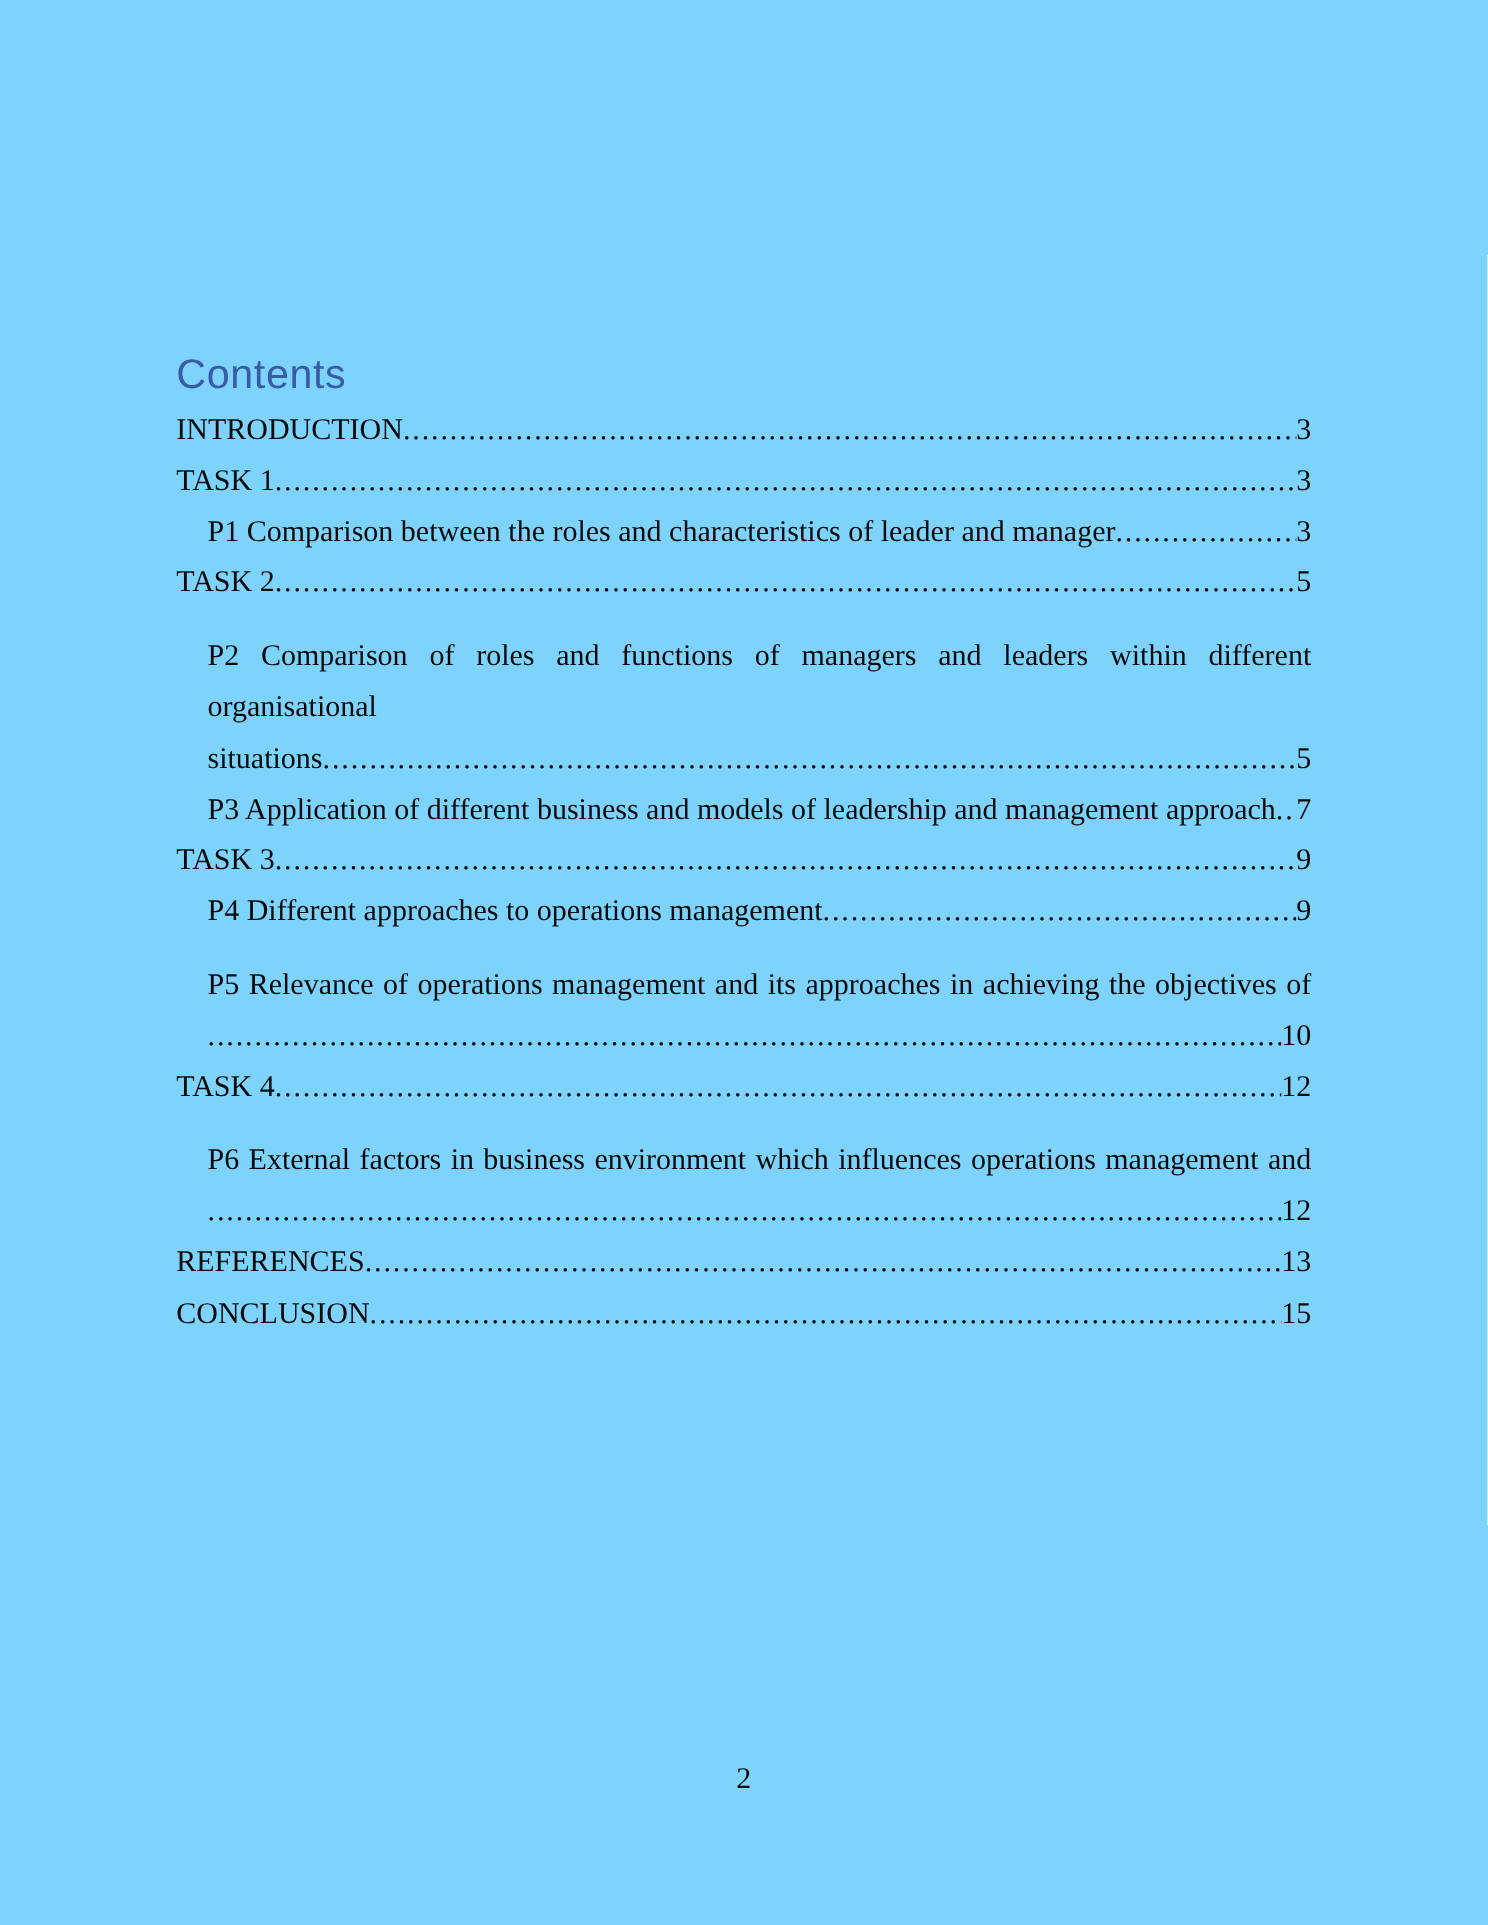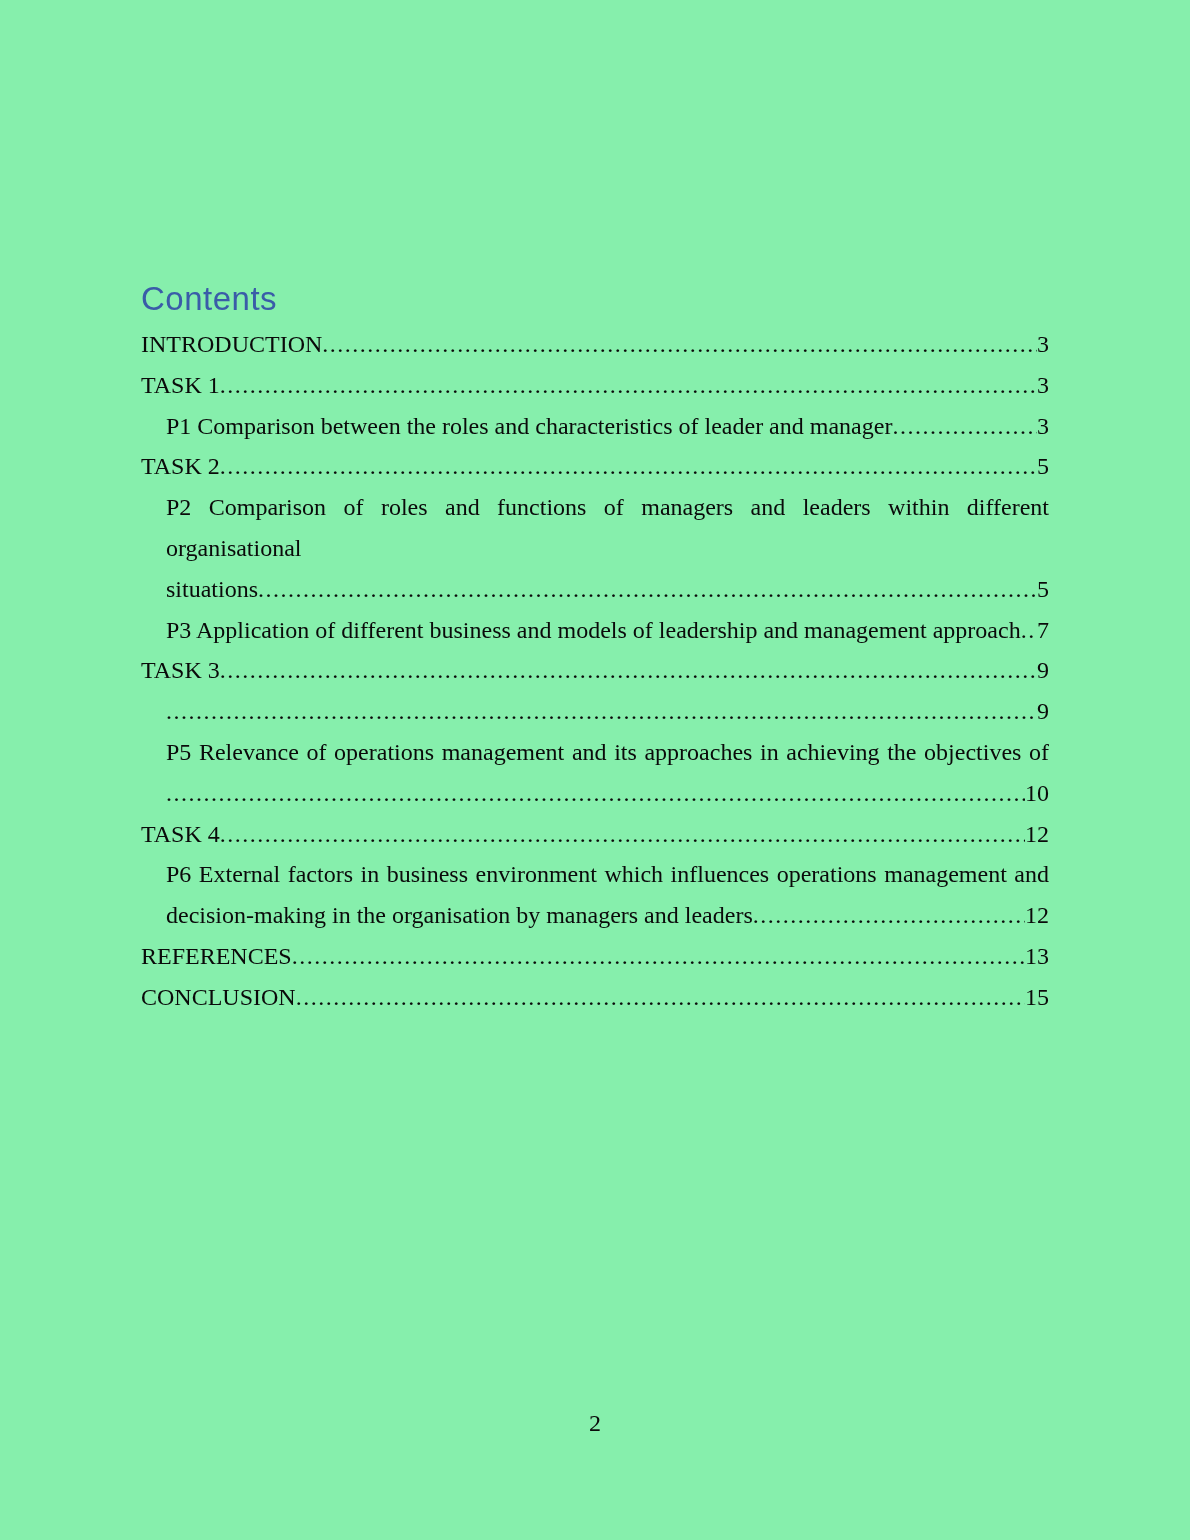--- a/index.html
+++ b/index.html
@@ -1,20 +1,20 @@
 <!DOCTYPE html>
 <html><head>
 <meta charset="utf-8">
 <style>
   html, body { margin: 0; padding: 0; background: #ffffff; }
   .page {
     position: relative;
     width: 1190px;
     height: 1540px;
-    background: #86efac;
+    background: #7dd3fc;
     box-sizing: border-box;
     padding: 280px 141px 0 141px;
     font-family: "Liberation Serif", serif;
     color: #0a0a0a;
     overflow: hidden;
   }
   .contents-heading {
     font-family: "Liberation Sans", sans-serif;
     font-weight: 400;
     font-size: 33px;
@@ -30,20 +30,21 @@
     font-size: 24px;
     line-height: 40.8px;
     white-space: nowrap;
   }
   .toc-line.lvl1 { padding-left: 25px; }
   .toc-line.justify {
     display: block;
     white-space: normal;
     text-align: justify;
     text-align-last: justify;
+    margin-top: 18px;
   }
   .toc-text { flex: 0 0 auto; }
   .toc-dots {
     flex: 1 1 auto;
     overflow: hidden;
     white-space: nowrap;
     letter-spacing: 1.5px;
     min-width: 0;
   }
   .toc-page { flex: 0 0 auto; }
@@ -109,20 +110,21 @@
       </div>
       <div class="toc-entry">
         <div class="toc-line lvl0">
           <span class="toc-text">TASK 3</span>
           <span class="toc-dots">................................................................................................................................................................................................................................................................................................................................................................................................................</span>
           <span class="toc-page">9</span>
         </div>
       </div>
       <div class="toc-entry">
         <div class="toc-line lvl1">
+          <span class="toc-text">P4 Different approaches to operations management</span>
           <span class="toc-dots">................................................................................................................................................................................................................................................................................................................................................................................................................</span>
           <span class="toc-page">9</span>
         </div>
       </div>
       <div class="toc-entry">
         <div class="toc-line lvl1 justify">P5 Relevance of operations management and its approaches in achieving the objectives of</div>
         <div class="toc-line lvl1">
           <span class="toc-dots">................................................................................................................................................................................................................................................................................................................................................................................................................</span>
           <span class="toc-page">10</span>
         </div>
@@ -130,21 +132,20 @@
       <div class="toc-entry">
         <div class="toc-line lvl0">
           <span class="toc-text">TASK 4</span>
           <span class="toc-dots">................................................................................................................................................................................................................................................................................................................................................................................................................</span>
           <span class="toc-page">12</span>
         </div>
       </div>
       <div class="toc-entry">
         <div class="toc-line lvl1 justify">P6 External factors in business environment which influences operations management and</div>
         <div class="toc-line lvl1">
-          <span class="toc-text">decision-making in the organisation by managers and leaders</span>
           <span class="toc-dots">................................................................................................................................................................................................................................................................................................................................................................................................................</span>
           <span class="toc-page">12</span>
         </div>
       </div>
       <div class="toc-entry">
         <div class="toc-line lvl0">
           <span class="toc-text">REFERENCES</span>
           <span class="toc-dots">................................................................................................................................................................................................................................................................................................................................................................................................................</span>
           <span class="toc-page">13</span>
         </div>

